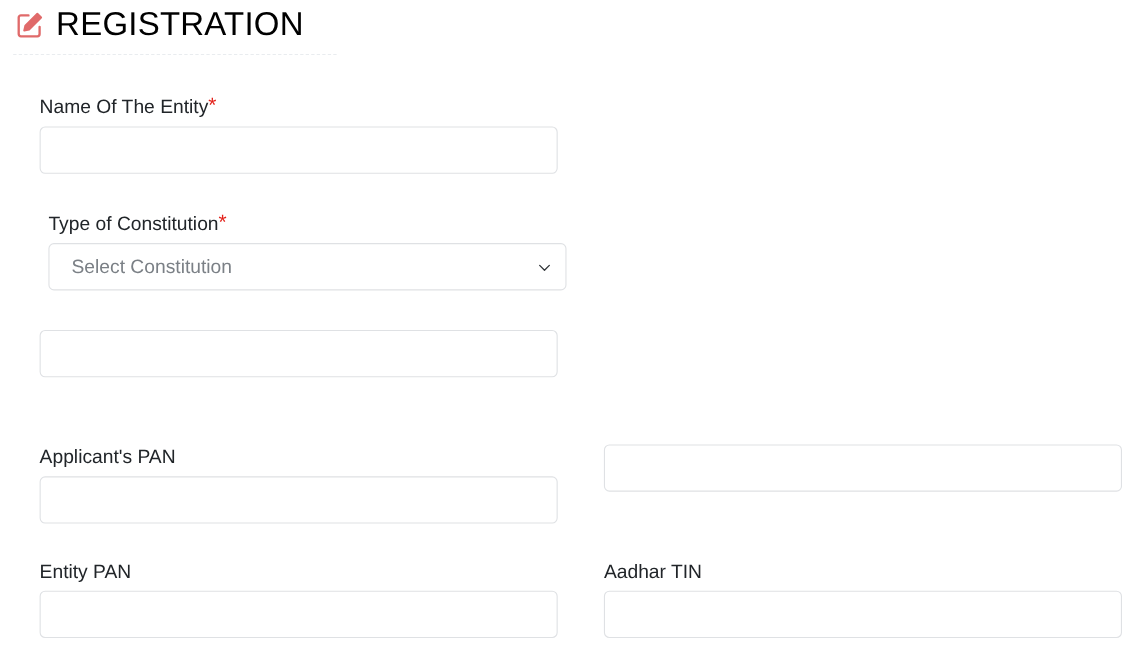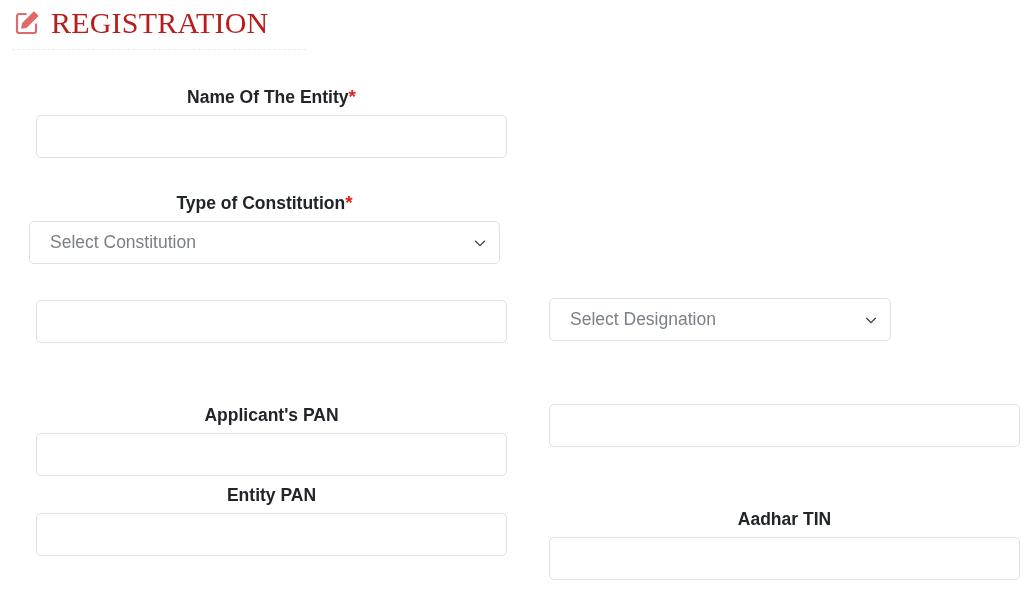--- a/index.html
+++ b/index.html
@@ -38,47 +38,45 @@
     width: 30px;
     height: 30px;
     flex: 0 0 auto;
     color: #e06a6a;
   }
   .edit-icon svg { display: block; width: 30px; height: 30px; }
   .form-title {
     font-size: 30px;
     line-height: 34px;
     font-weight: 400;
-    color: #b91c1c;
+    color: #000000;
     letter-spacing: 0.2px;
     white-space: nowrap;
-    font-family: Liberation Serif, serif;
   }
 
   
   .form-body {
     position: absolute;
     left: 0;
     top: 78px;
     width: 1024px;
   }
 
   .field {
     position: absolute;
   }
 
   .field-label {
     display: block;
     font-size: 17.5px;
     line-height: 22px;
     color: #212529;
-    font-weight: 700;
+    font-weight: 400;
     margin-bottom: 7px;
     white-space: nowrap;
-    text-align: center;
   }
   .req {
     color: #e3211a;
     font-size: 19px;
     line-height: 1;
     vertical-align: top;
     position: relative;
     top: 1px;
   }
 
@@ -125,26 +123,26 @@
     transform: translateY(-50%);
     width: 14px;
     height: 14px;
     pointer-events: none;
     color: #33373b;
   }
   .chevron svg { display: block; width: 14px; height: 14px; }
 
   
   .row1-left { left: 36px; top: 8px;   width: 471px; }
-  .row2-left { left: 29px; top: 114px; width: 471px; }
+  .row2-left { left: 44px; top: 114px; width: 471px; }
   .row3-left { left: 36px; top: 222px; width: 471px; }
   .row3-right{ left: 549px; top: 220px; width: 342px; }
   .row4-left { left: 36px; top: 326px; width: 471px; }
   .row4-right{ left: 549px; top: 326px; width: 471px; }
-  .row5-left { left: 36px; top: 406px; width: 471px; }
+  .row5-left { left: 36px; top: 430px; width: 471px; }
   .row5-right{ left: 549px; top: 430px; width: 471px; }
 </style>
 </head>
 <body>
 
 <div class="page">
 
   <div class="form-header">
     <span class="edit-icon">
       <svg viewBox="0 0 24 24" fill="none" xmlns="http://www.w3.org/2000/svg" aria-hidden="true">
@@ -176,28 +174,20 @@
           </svg>
         </span>
       </div>
     </div>
 
     <div class="field row3-left">
       <input class="text-input" type="text" value="" placeholder="" style="">
     </div>
 
     <div class="field row3-right">
-      <div class="select-wrap">
-        <div class="select-box">Select Designation</div>
-        <span class="chevron">
-          <svg viewBox="0 0 16 16" fill="none" xmlns="http://www.w3.org/2000/svg" aria-hidden="true">
-            <path d="M3 6L8 11L13 6" stroke="currentColor" stroke-width="1.4" stroke-linecap="round" stroke-linejoin="round"></path>
-          </svg>
-        </span>
-      </div>
     </div>
 
     <div class="field row4-left">
       <label class="field-label">Applicant's PAN</label>
       <input class="text-input" type="text" value="" placeholder="" style="">
     </div>
 
     <div class="field row4-right">
       <input class="text-input" type="text" value="" placeholder="" style="">
     </div>

